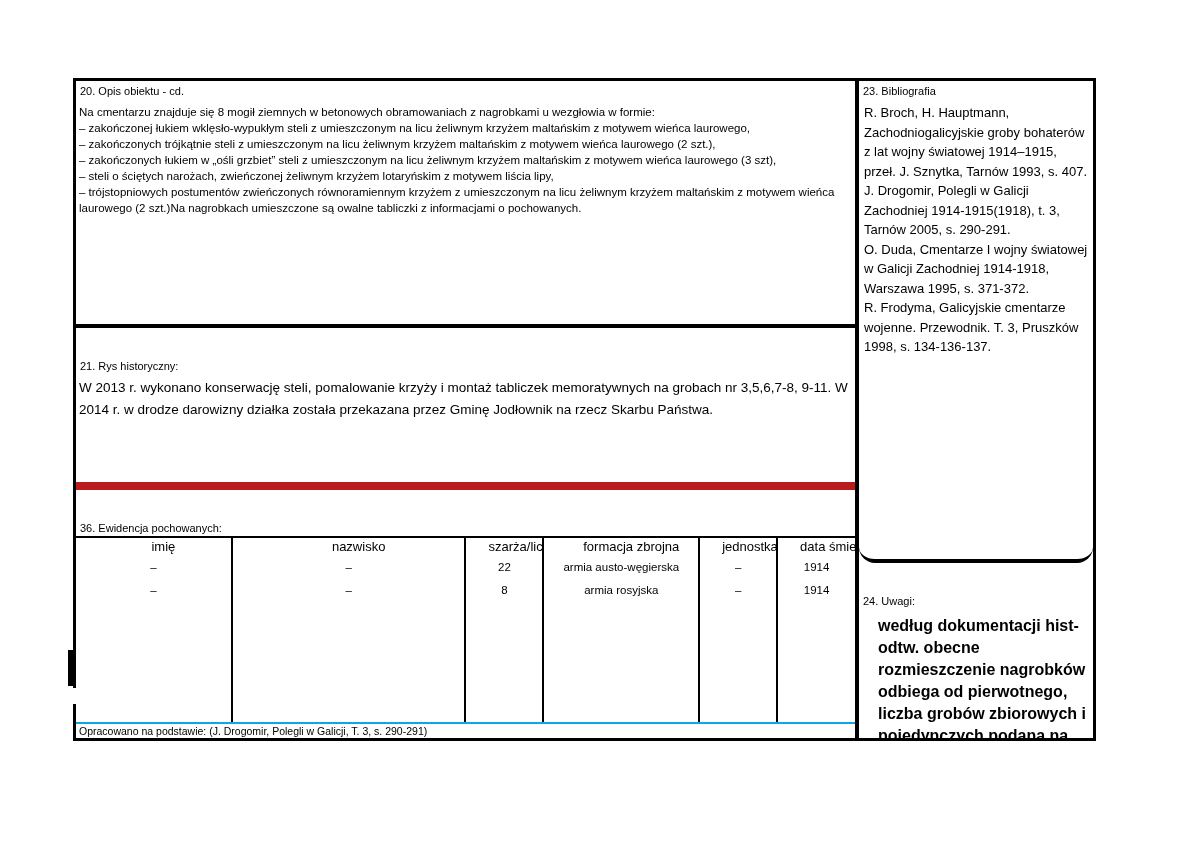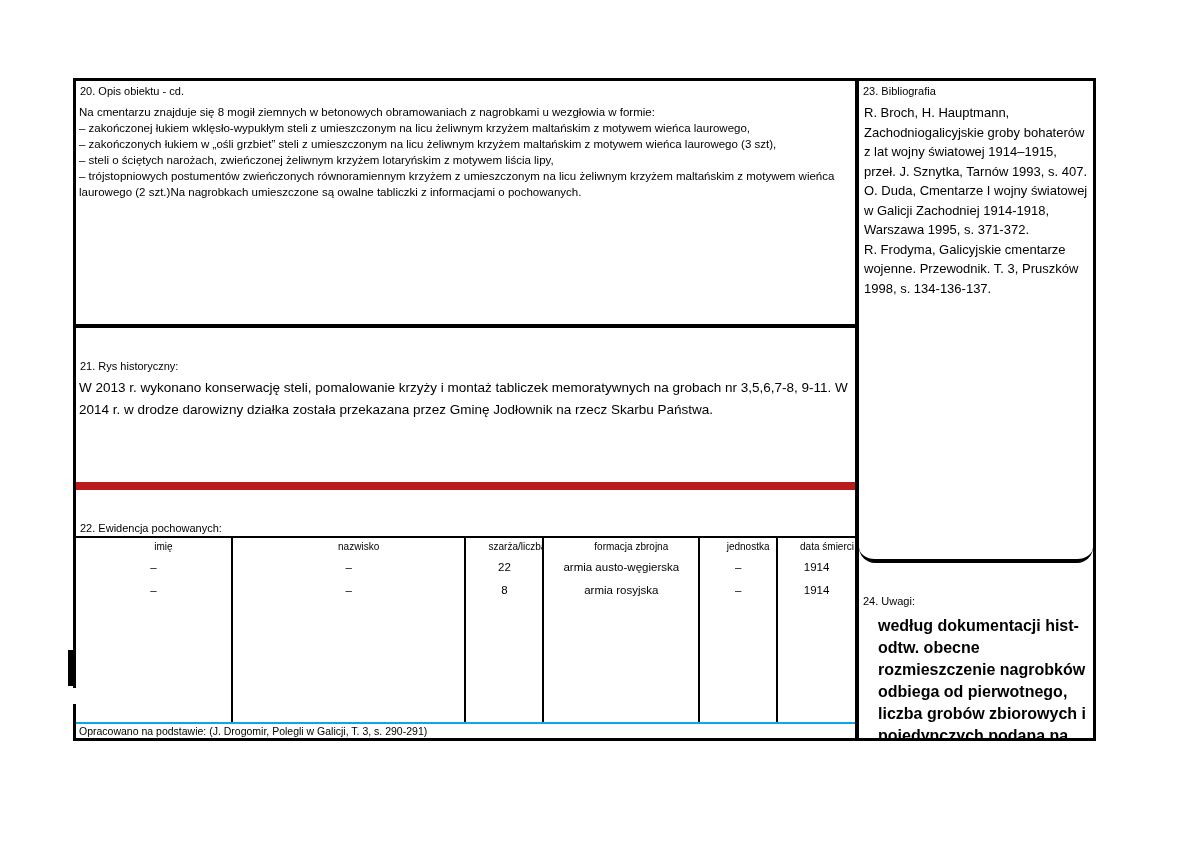--- a/index.html
+++ b/index.html
@@ -54,21 +54,21 @@
   table.burials td {
     border-left: 2px solid #000;
     text-align: center;
     vertical-align: middle;
     font-size: 11.5px;
     padding: 0 2px;
     overflow: hidden;
     white-space: nowrap;
   }
   table.burials td:first-child { border-left: none; }
-  tr.hdr   td { height: 17px; font-size: 10px; padding-left: 22px; }
+  tr.hdr   td { height: 17px; font-size: 13px; padding-left: 22px; }
   tr.data  td { height: 23px; }
   tr.fill  td { height: auto; }
 
   #footer-row {
     border-top: 2px solid #0ea5e9;
     height: 16px;
     font-size: 10.5px;
     line-height: 13px;
     padding: 1px 0 0 3px;
     white-space: nowrap;
@@ -98,35 +98,36 @@
 </head>
 <body>
 
 <div id="left-box" class="doc-box">
 
   <div id="sec20">
     <div class="section-title">20. Opis obiektu - cd.</div>
     <div class="body">
       <div>Na cmentarzu znajduje się 8 mogił ziemnych w betonowych obramowaniach z nagrobkami u wezgłowia w formie:</div>
       <div>– zakończonej łukiem wklęsło-wypukłym steli z umieszczonym na licu żeliwnym krzyżem maltańskim z motywem wieńca laurowego,</div>
+      <div>– zakończonych trójkątnie steli z umieszczonym na licu żeliwnym krzyżem maltańskim z motywem wieńca laurowego (2 szt.),</div>
       <div>– zakończonych łukiem w „ośli grzbiet” steli z umieszczonym na licu żeliwnym krzyżem maltańskim z motywem wieńca laurowego (3 szt),</div>
       <div>– steli o ściętych narożach, zwieńczonej żeliwnym krzyżem lotaryńskim z motywem liścia lipy,</div>
       <div>– trójstopniowych postumentów zwieńczonych równoramiennym krzyżem z umieszczonym na licu żeliwnym krzyżem maltańskim z motywem wieńca laurowego (2 szt.)Na nagrobkach umieszczone są owalne tabliczki z informacjami o pochowanych.</div>
     </div>
   </div>
 
   <div id="sec21">
     <div class="section-title">21. Rys historyczny:</div>
     <div class="body">
       <div>W 2013 r. wykonano konserwację steli, pomalowanie krzyży i montaż tabliczek memoratywnych na grobach nr 3,5,6,7-8, 9-11. W 2014 r. w drodze darowizny działka została przekazana przez Gminę Jodłownik na rzecz Skarbu Państwa.</div>
     </div>
   </div>
 
   <div id="sec22">
-    <div class="section-title title-row">22. Ewidencja pochowanych:</div>
+    <div class="section-title title-row">36. Ewidencja pochowanych:</div>
     <div id="table-wrap">
       <table class="burials">
         <colgroup>
           <col style="width:20%">
             <col style="width:30%">
             <col style="width:10%">
           <col style="width:20%">
             <col style="width:10%">
             <col style="width:10%">
         </colgroup>
@@ -170,20 +171,21 @@
   </div>
 
 </div>
 
 <div id="right-box" class="doc-box">
 
   <div id="sec23">
     <div class="section-title">23. Bibliografia</div>
     <div class="body">
       <span class="biblio-entry">R. Broch, H. Hauptmann, Zachodniogalicyjskie groby bohaterów z lat wojny światowej 1914–1915, przeł. J. Sznytka, Tarnów 1993, s. 407.</span>
+      <span class="biblio-entry">J. Drogomir, Polegli w Galicji Zachodniej 1914-1915(1918), t. 3, Tarnów 2005, s. 290-291.</span>
       <span class="biblio-entry">O. Duda, Cmentarze I wojny światowej w Galicji Zachodniej 1914-1918, Warszawa 1995, s. 371-372.</span>
       <span class="biblio-entry">R. Frodyma, Galicyjskie cmentarze wojenne. Przewodnik. T. 3, Pruszków 1998, s. 134-136-137.</span>
     </div>
   </div>
 
   <div id="sec24">
     <div class="section-title">24. Uwagi:</div>
     <div class="body">według dokumentacji hist-odtw. obecne rozmieszczenie nagrobków odbiega od pierwotnego, liczba grobów zbiorowych i pojedynczych podana na podstawie publikacji R. Brocha i O.Dudy</div>
   </div>
 

